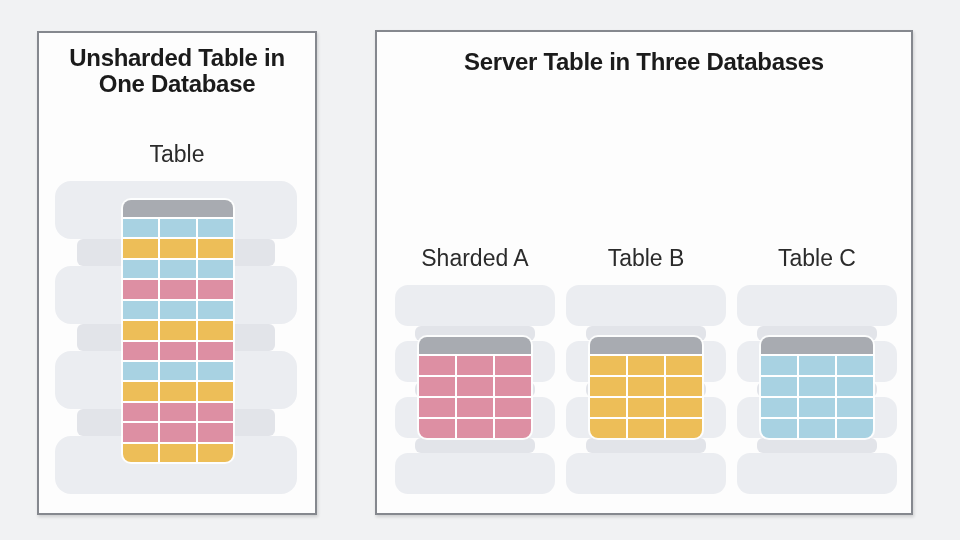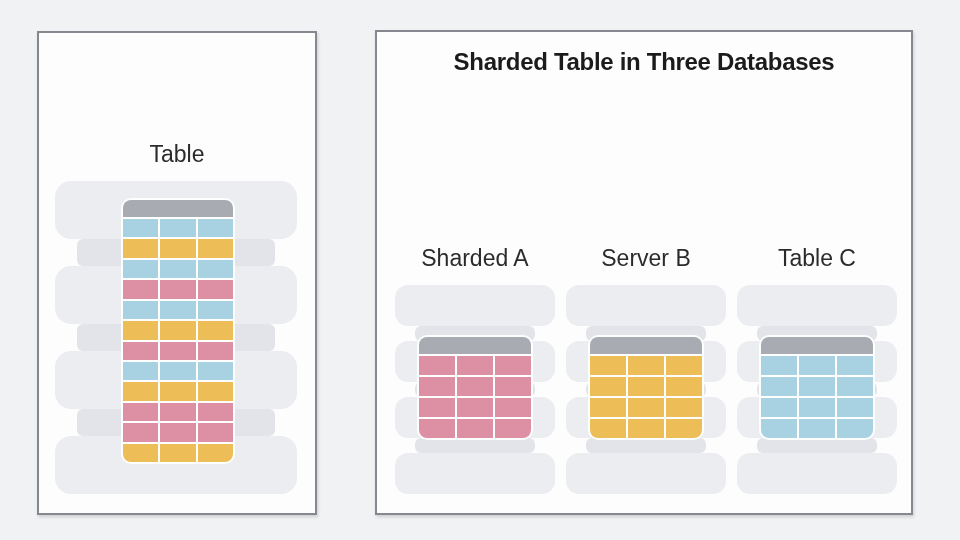--- a/index.html
+++ b/index.html
@@ -38,20 +38,21 @@
   .server-group{position:relative;width:160px;flex:none;}
   .server-group .glabel{text-align:center;font-size:23px;line-height:28px;color:#2b2b2b;height:28px;}
   .server-group .dtable{left:24px;top:93px;width:112px;height:101px;}
 </style>
 </head>
 <body>
 
 <div class="page">
 
   <section class="panel left">
+    <h2 class="title"><span>Unsharded Table in</span><br><span>One Database</span></h2>
     <div class="server-label">Table</div>
     <div class="stack stack-left">
         <div class="pancake"></div>
         <div class="collar"></div>
         <div class="pancake"></div>
         <div class="collar"></div>
         <div class="pancake"></div>
         <div class="collar"></div>
         <div class="pancake"></div>
       </div>
@@ -114,21 +115,21 @@
         </div>
         <div class="trow">
           <div class="cell" style="background: rgb(237, 190, 88);"></div>
           <div class="cell" style="background: rgb(237, 190, 88);"></div>
           <div class="cell" style="background: rgb(237, 190, 88);"></div>
         </div>
       </div>
   </section>
 
   <section class="panel right">
-    <h2 class="title">Sharded Table in Three Databases</h2>
+    <h2 class="title">Server Table in Three Databases</h2>
     <div class="servers-row">
         <div class="server-group">
           <div class="glabel">Sharded A</div>
           <div class="stack stack-sm">
             <div class="pancake"></div>
             <div class="collar"></div>
             <div class="pancake"></div>
             <div class="collar"></div>
             <div class="pancake"></div>
             <div class="collar"></div>
@@ -152,21 +153,21 @@
               <div class="cell" style="background: rgb(221, 143, 163);"></div>
             </div>
             <div class="trow">
               <div class="cell" style="background: rgb(221, 143, 163);"></div>
               <div class="cell" style="background: rgb(221, 143, 163);"></div>
               <div class="cell" style="background: rgb(221, 143, 163);"></div>
             </div>
           </div>
         </div>
         <div class="server-group">
-          <div class="glabel">Server B</div>
+          <div class="glabel">Table B</div>
           <div class="stack stack-sm">
             <div class="pancake"></div>
             <div class="collar"></div>
             <div class="pancake"></div>
             <div class="collar"></div>
             <div class="pancake"></div>
             <div class="collar"></div>
             <div class="pancake"></div>
           </div>
           <div class="dtable">

